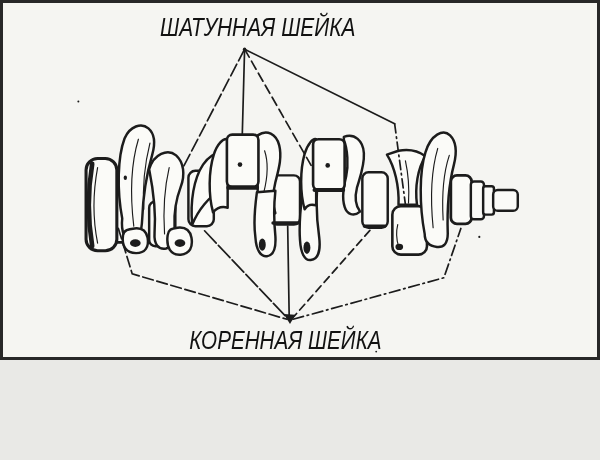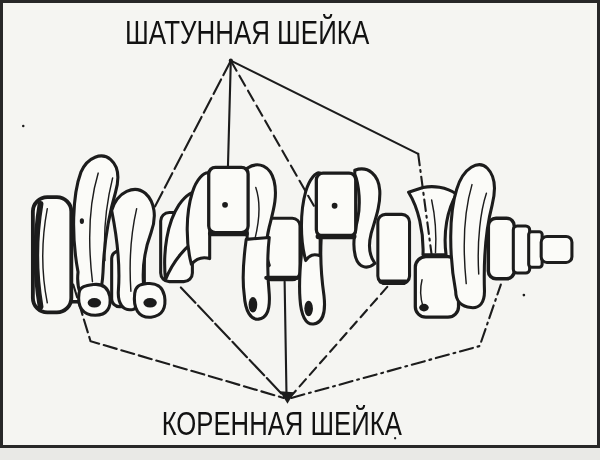--- a/index.html
+++ b/index.html
@@ -8,24 +8,25 @@
     --border:#282828;
   }
   html,body{margin:0;padding:0;}
   body{
     width:600px;height:460px;overflow:hidden;
     font-family:"Liberation Sans", sans-serif;
     background:#e9e9e6;
   }
   .page{
     box-sizing:border-box;
-    width:600px;height:448px;
+    width:600px;height:360px;
     background:var(--bg);
     border:3px solid var(--border);
     position:relative;
+    font-style:italic;
   }
   .page svg{display:block;width:100%;height:100%;}
   .ink-stroke{stroke:var(--ink);fill:none;stroke-linecap:round;stroke-linejoin:round;}
   .part{stroke:var(--ink);fill:#fbfbf8;stroke-linejoin:round;stroke-linecap:round;}
   .ink-fill{fill:var(--ink);stroke:none;}
   .detail{stroke:var(--ink);fill:none;stroke-width:1.5;stroke-linecap:round;}
   .leader{stroke:var(--ink);fill:none;stroke-width:2.2;stroke-linecap:round;}
   .diagram-label{
     fill:#121212;
     font-family:"Liberation Sans", sans-serif;

